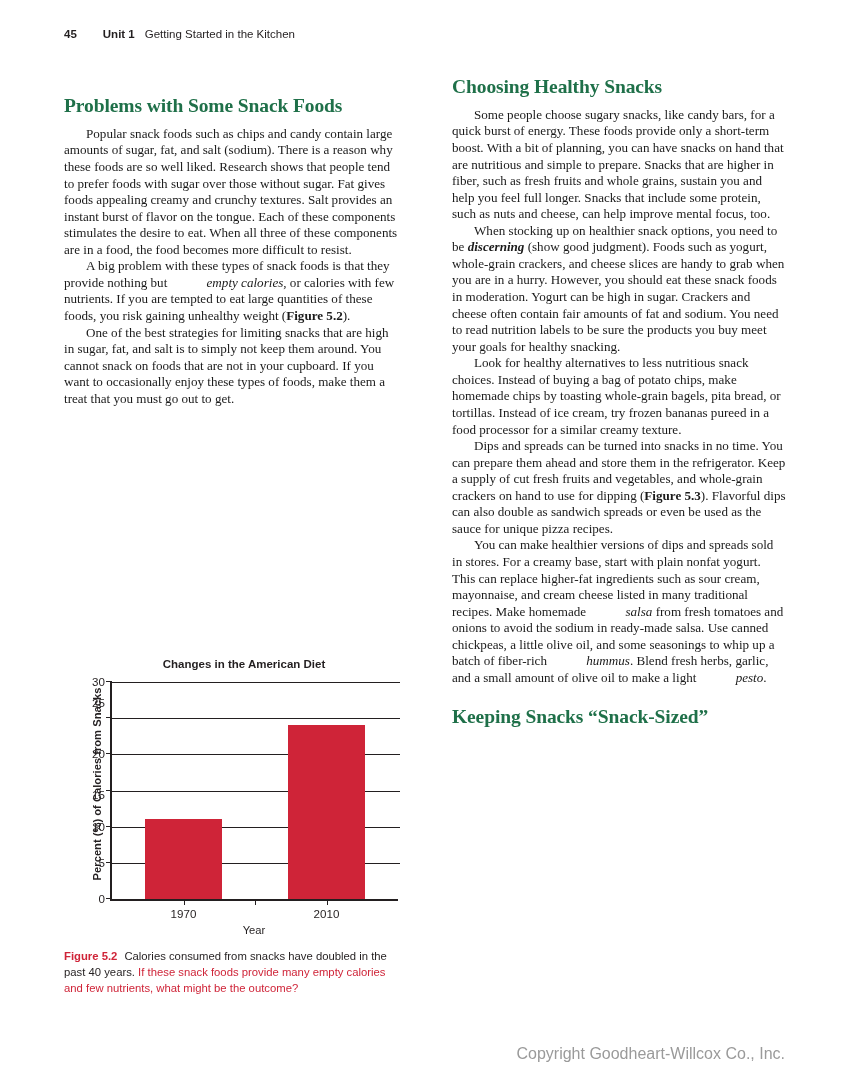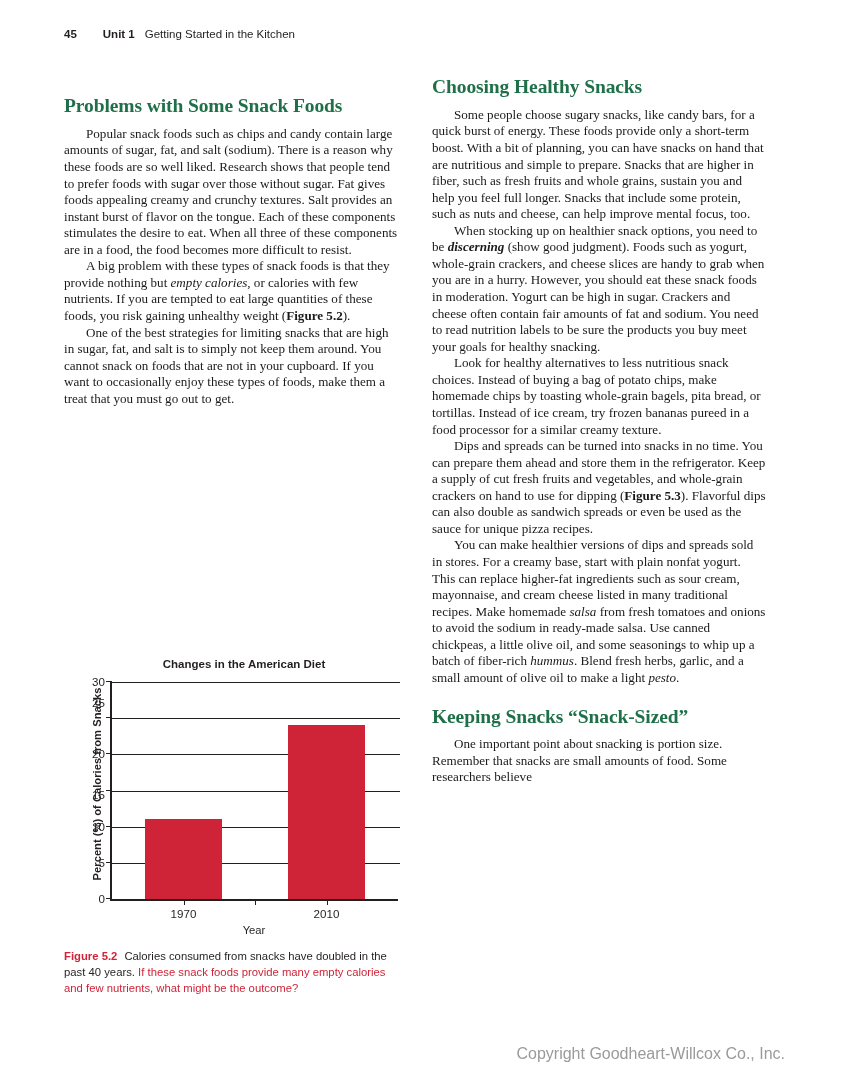--- a/index.html
+++ b/index.html
@@ -42,41 +42,42 @@
   
   .col {
     position: absolute;
     top: 76px;
     width: 334px;
     font-size: 13.1px;
     line-height: 1.265;
     text-align: left;
   }
   .col-left  { left: 64px; }
-  .col-right { left: 432px; }
+  .col-right { left: 452px; }
 
   p.body {
     margin: 0;
     text-indent: 22px;
     hyphens: none;
   }
   p.body + p.body { margin-top: 0; }
 
   h2.section {
     font-family: "Liberation Serif", serif;
     font-weight: bold;
     color: #1f7049;
     font-size: 19.5px;
     line-height: 1.12;
     margin: 19px 0 9px 0;
     letter-spacing: -0.1px;
   }
   h2.section.first { margin-top: 0; }
 
   em.term {
+    margin-left: 36px;
   }
   strong.bold-inline { font-weight: bold; }
   span.bold-italic { font-weight: bold; font-style: italic; }
 
   
   .figure-wrap {
     position: absolute;
     left: 64px;
     top: 658px;
     width: 334px;
@@ -238,21 +239,20 @@
     <p class="body"><span>When stocking up on healthier snack options, you need to be </span><span class="bold-italic">discerning</span><span> (show good judgment). Foods such as yogurt, whole-grain crackers, and cheese slices are handy to grab when you are in a hurry. However, you should eat these snack foods in moderation. Yogurt can be high in sugar. Crackers and cheese often contain fair amounts of fat and sodium. You need to read nutrition labels to be sure the products you buy meet your goals for healthy snacking.</span></p>
 
     <p class="body">Look for healthy alternatives to less nutritious snack choices. Instead of buying a bag of potato chips, make homemade chips by toasting whole-grain bagels, pita bread, or tortillas. Instead of ice cream, try frozen bananas pureed in a food processor for a similar creamy texture.</p>
 
     <p class="body"><span>Dips and spreads can be turned into snacks in no time. You can prepare them ahead and store them in the refrigerator. Keep a supply of cut fresh fruits and vegetables, and whole-grain crackers on hand to use for dipping (</span><strong class="bold-inline">Figure 5.3</strong><span>). Flavorful dips can also double as sandwich spreads or even be used as the sauce for unique pizza recipes.</span></p>
 
     <p class="body"><span>You can make healthier versions of dips and spreads sold in stores. For a creamy base, start with plain nonfat yogurt. This can replace higher-fat ingredients such as sour cream, mayonnaise, and cream cheese listed in many traditional recipes. Make homemade </span><em class="term">salsa</em><span> from fresh tomatoes and onions to avoid the sodium in ready-made salsa. Use canned chickpeas, a little olive oil, and some seasonings to whip up a batch of fiber-rich </span><em class="term">hummus</em><span>. Blend fresh herbs, garlic, and a small amount of olive oil to make a light </span><em class="term">pesto</em><span>.</span></p>
 
     <h2 class="section">Keeping Snacks “Snack-Sized”</h2>
 
-    <p class="body">One important point about snacking is portion size. Remember that snacks are small amounts of food. Some researchers believe</p>
   </div>
 
   <div class="figure-wrap">
 
     <div class="chart-title">Changes in the American Diet</div>
 
     <div class="chart">
       <div class="ylabel">Percent (%) of Calories from Snacks</div>
 
       <div class="plot" id="plot">

